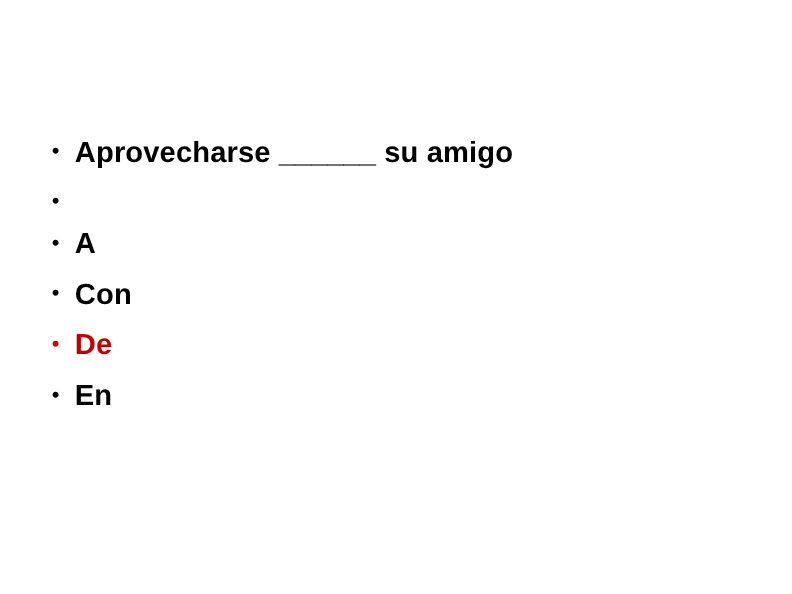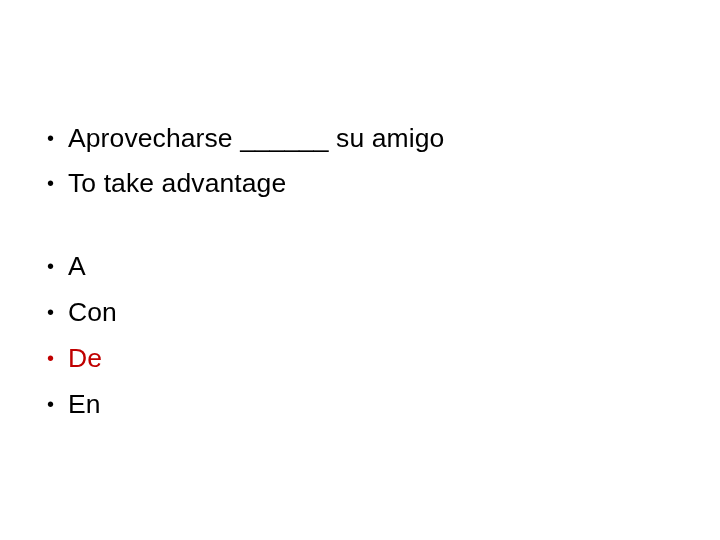--- a/index.html
+++ b/index.html
@@ -64,20 +64,21 @@
     height: 36px;
     line-height: 36px;
     font-size: 20px;
     text-align: left;
     color: inherit;
   }
 
   .bullet-item .bullet-text {
     display: inline;
     color: inherit;
+    font-weight: bold;
   }
 
   .bullet-item.is-answer {
     color: #C00000;
   }
 
   .blank {
     text-decoration: none;
     letter-spacing: 0;
   }
@@ -91,21 +92,20 @@
 
     <ul class="bullet-group prompt">
 
       <li class="bullet-item">
         <span class="bullet-dot">•</span>
         <span class="bullet-text">Aprovecharse </span><span class="bullet-text blank">______</span><span class="bullet-text"> su amigo</span>
       </li>
 
       <li class="bullet-item">
         <span class="bullet-dot">•</span>
-        <span class="bullet-text">To take advantage</span>
       </li>
 
     </ul>
 
     <ul class="bullet-group options">
 
       <li class="bullet-item">
         <span class="bullet-dot">•</span>
         <span class="bullet-text">A</span>
       </li>

